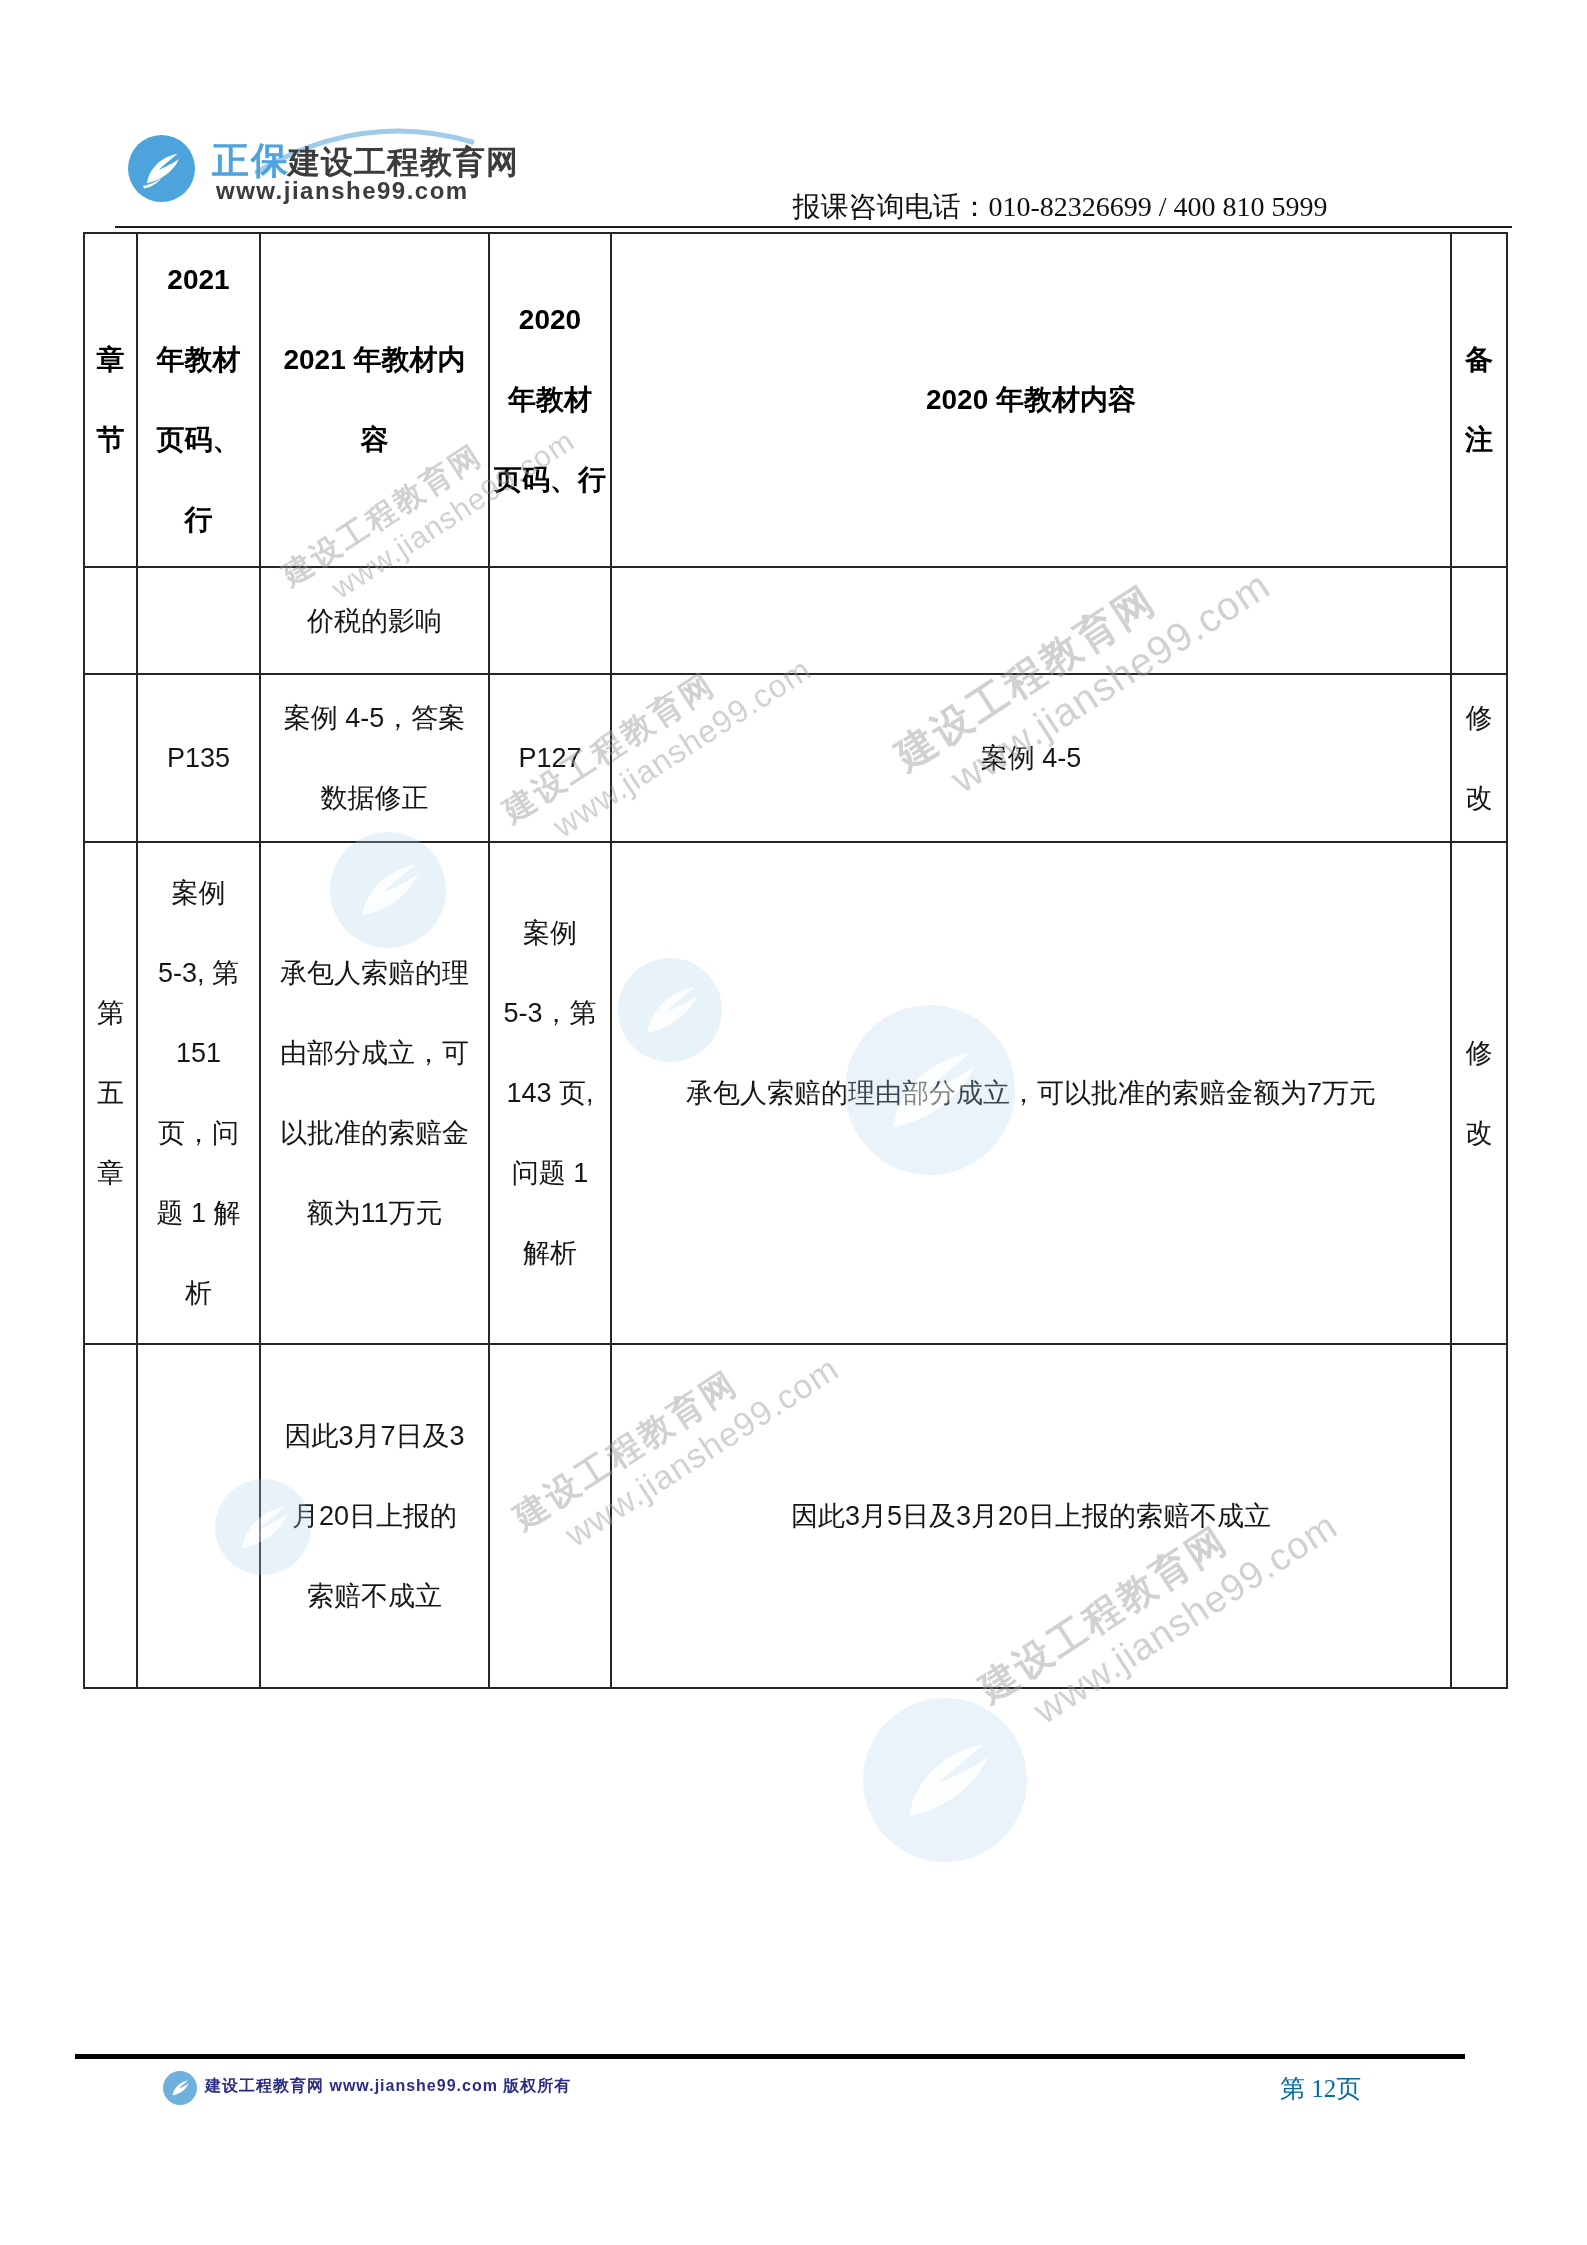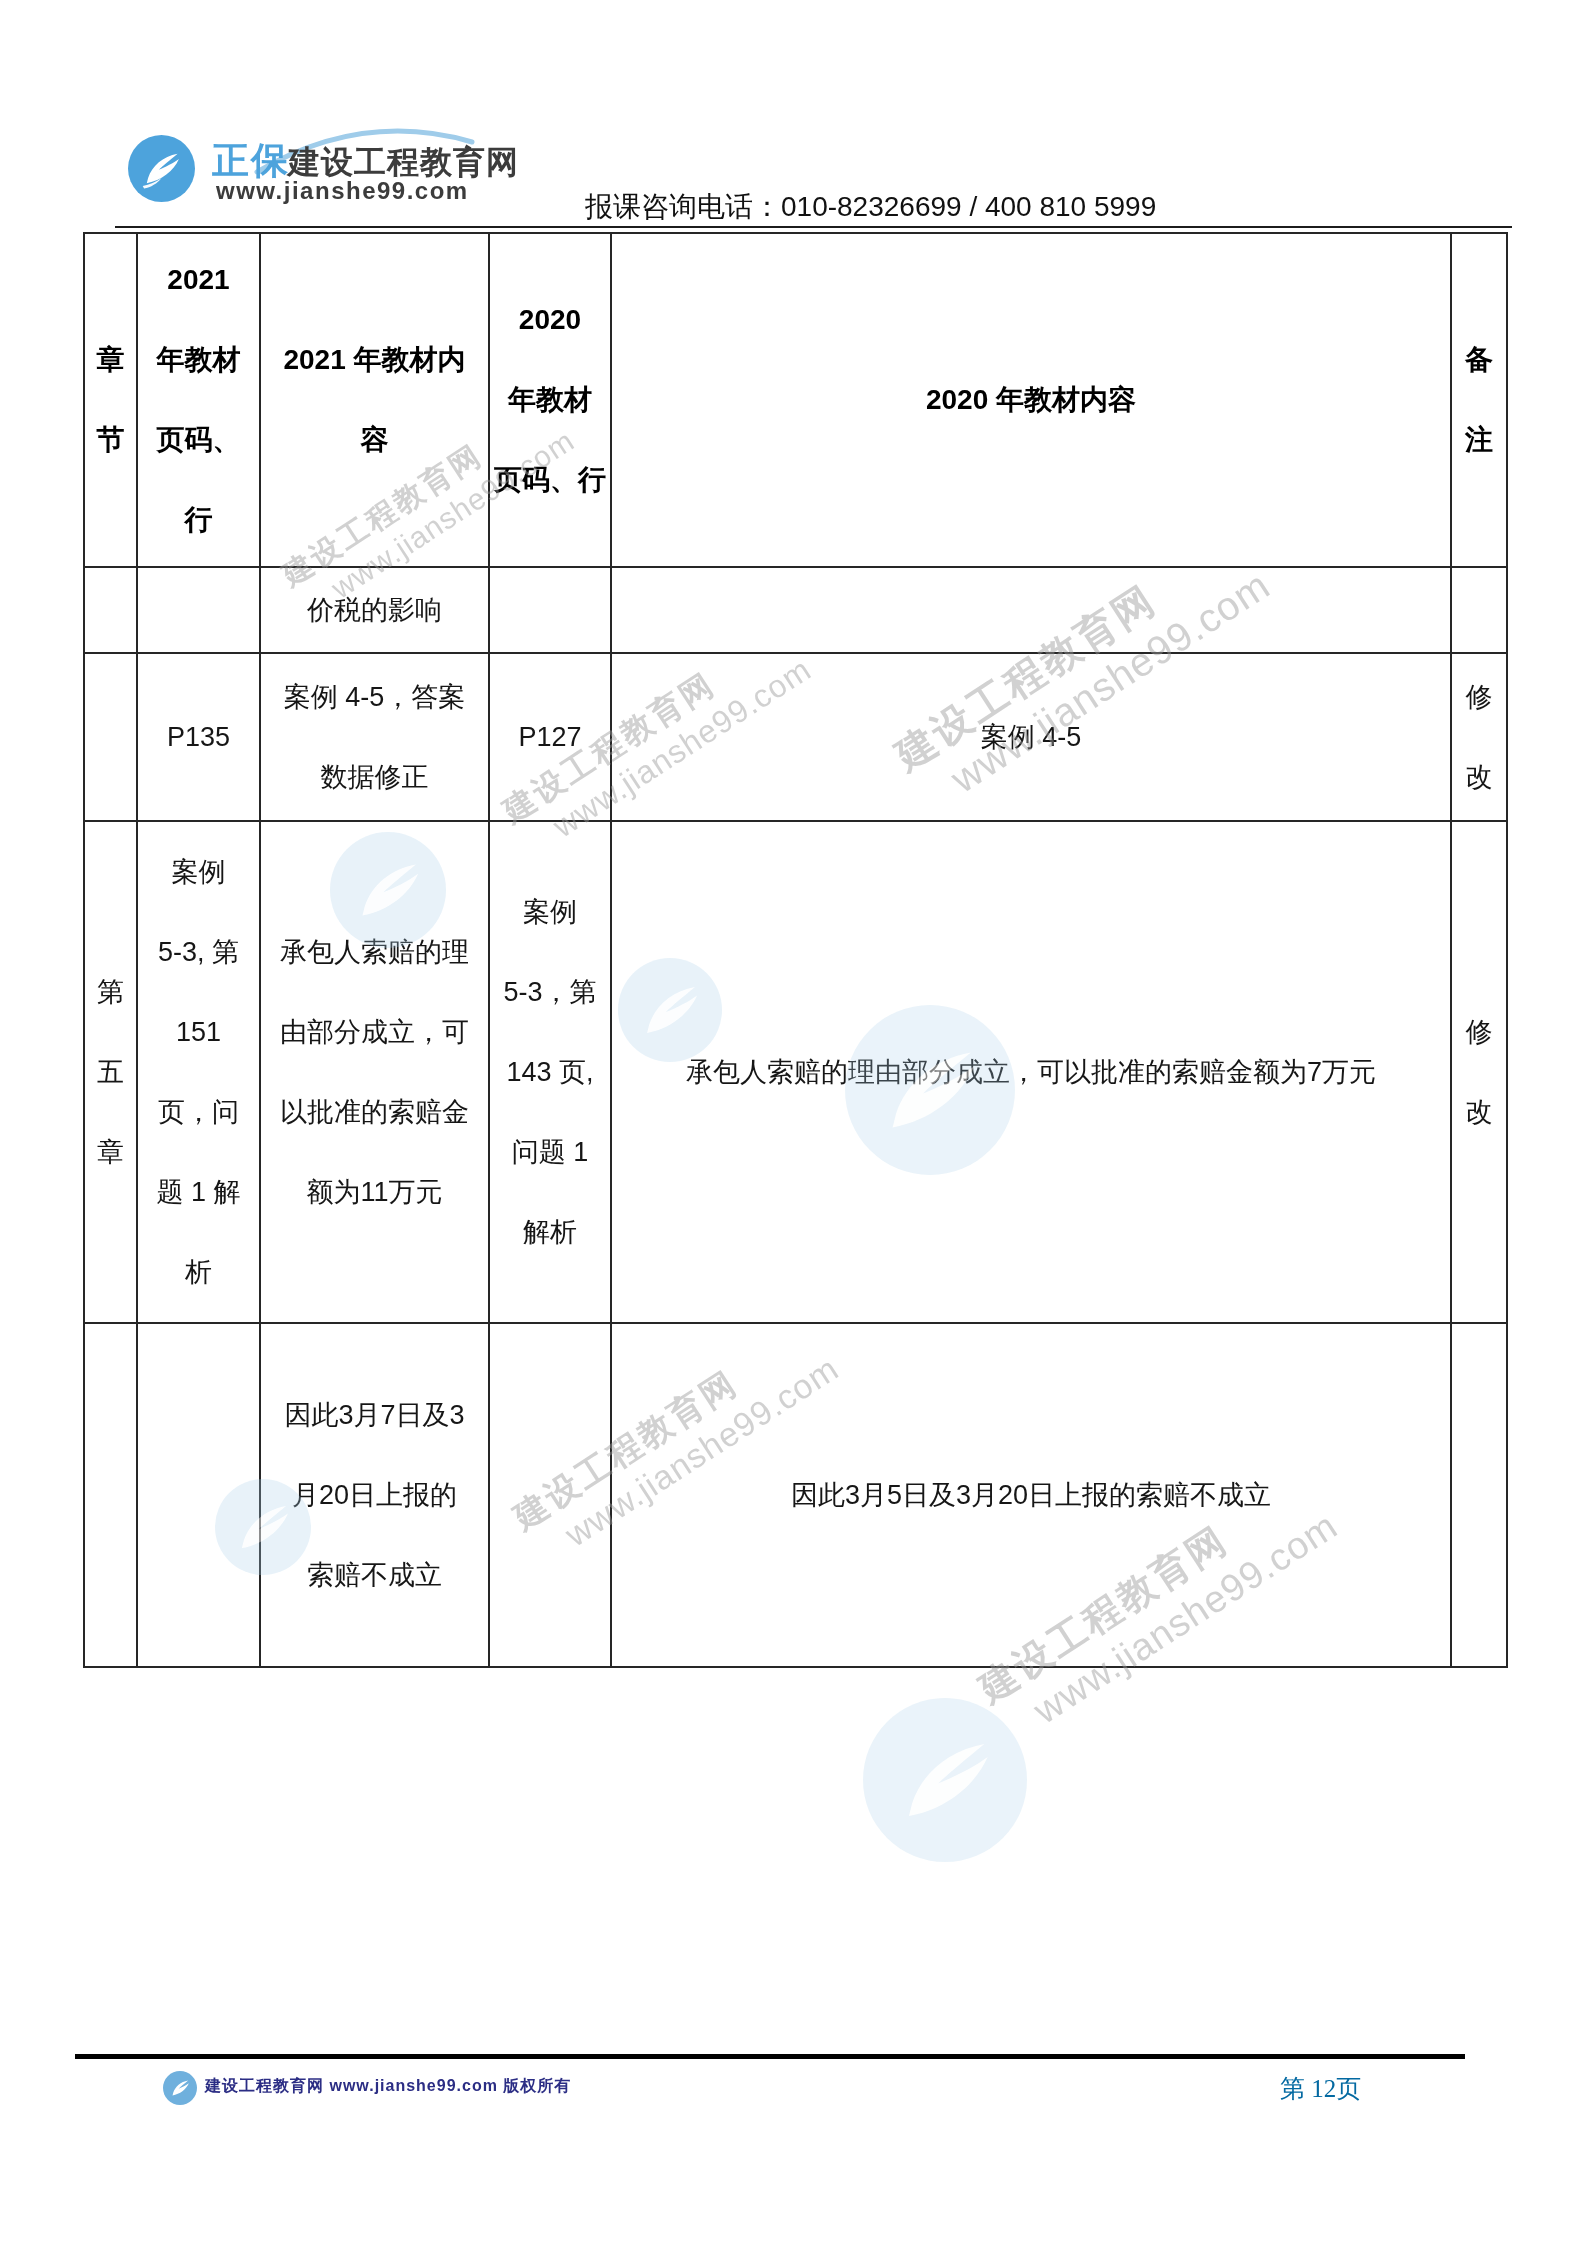--- a/index.html
+++ b/index.html
@@ -4,22 +4,22 @@
 <style>
   html,body{margin:0;padding:0;background:#e9e9e9;}
   .page{position:relative;width:1587px;height:2245px;background:#ffffff;overflow:hidden;
         font-family:"Liberation Sans","DejaVu Sans",sans-serif;padding-left:24px;}
   
   .logo-circle{position:absolute;left:128px;top:135px;width:67px;height:67px;}
   .brand-prefix{position:absolute;left:212px;top:136px;font-size:37px;font-weight:700;color:#4da3dc;letter-spacing:2px;}
   .brand-name{position:absolute;left:288px;top:141px;font-size:32px;font-weight:700;color:#3c3c3c;letter-spacing:1px;}
   .brand-url{position:absolute;left:216px;top:177px;font-size:24px;font-weight:700;color:#3c3c3c;letter-spacing:1.5px;}
   .brand-arc{position:absolute;left:252px;top:110px;width:225px;height:70px;}
-  .phone-line{position:absolute;left:585px;top:188px;width:912px;text-align:left;
-              font-family:Liberation Sans, sans-serif;font-size:28px;color:#111;}
+  .phone-line{position:absolute;left:604px;top:188px;width:912px;text-align:center;
+              font-family:Liberation Serif, serif;font-size:28px;color:#111;}
   .head-rule{position:absolute;left:115px;top:226px;width:1397px;height:2px;background:#1c1c1c;}
   
   table.cmp{position:absolute;left:83px;top:232px;border-collapse:collapse;table-layout:fixed;}
   .cmp td,.cmp th{border:2px solid #262626;vertical-align:middle;white-space:pre-line;
       font:400 27px/80px "Liberation Sans","DejaVu Sans",sans-serif;color:#161616;
       text-align:center;padding:0;overflow:hidden;}
   .cmp th{font-weight:700;font-size:28px;color:#000;}
   .cl{text-align:left;padding:0 10px 0 14px;}
   .chapter{font-weight:700;font-size:29px;line-height:96px;}
   .red{color:#e60012;font-weight:700;}
@@ -78,21 +78,21 @@
 行</th>
       <th>2021 年教材内
 容</th>
       <th>2020
 年教材
 页码、行</th>
       <th class="cl">2020 年教材内容</th>
       <th>备
 注</th>
     </tr>
-    <tr style="height:86px">
+    <tr style="height:107px">
       <td></td>
       <td></td>
       <td class="cl">价税的影响</td>
       <td></td>
       <td class="cl"></td>
       <td></td>
     </tr>
     <tr style="height:168px">
       <td></td>
       <td>P135</td>

